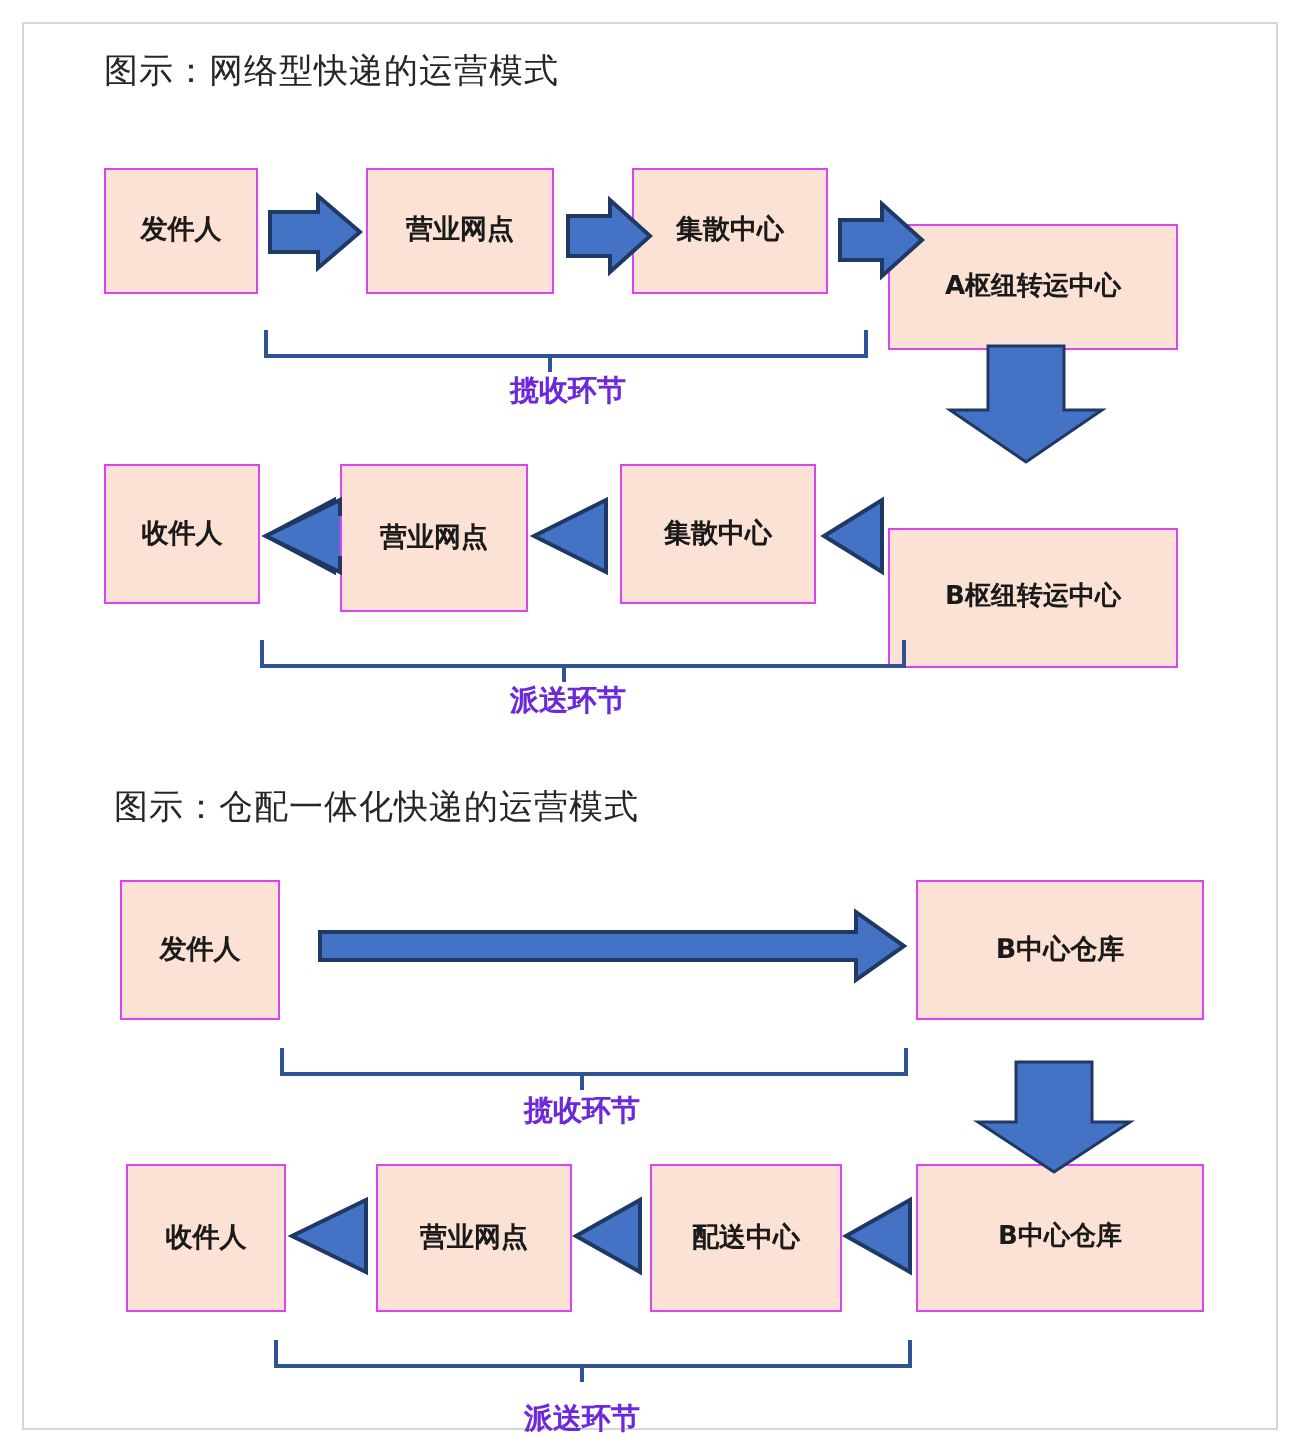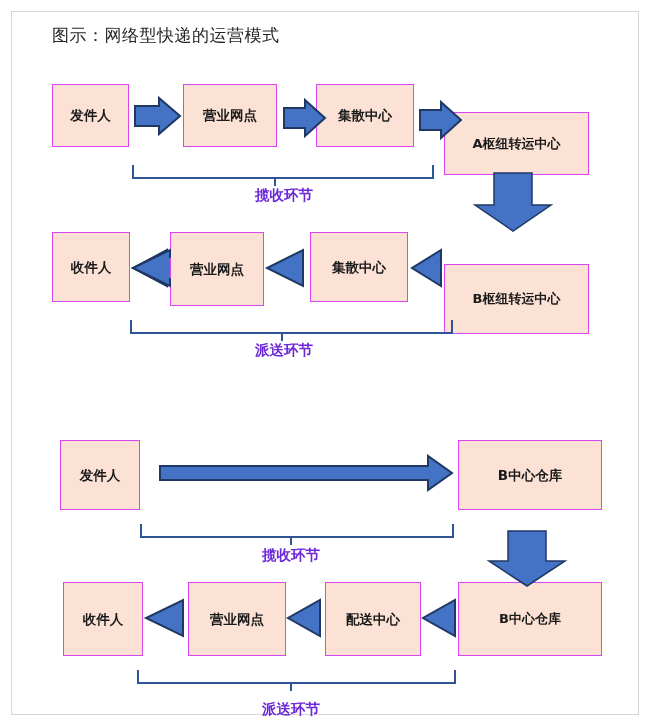--- a/index.html
+++ b/index.html
@@ -99,20 +99,21 @@
   <div class="node" style="left:170px; top:232px; width:94px; height:74px;">营业网点</div>
 
   <div class="node" style="left:310px; top:232px; width:98px; height:70px;">集散中心</div>
 
   <div class="node wide" style="left:444px; top:232px; width:145px; height:70px;margin-top:32px;">B枢纽转运中心</div>
 
   <div class="bracket-label" style="left:189px; top:186px; width:190px;">揽收环节</div>
 
   <div class="bracket-label" style="left:189px; top:341px; width:190px;">派送环节</div>
 
+  <div class="section-title" style="left:57px; top:392px;">图示：仓配一体化快递的运营模式</div>
 
   <div class="node" style="left:60px; top:440px; width:80px; height:70px;">发件人</div>
 
   <div class="node" style="left:458px; top:440px; width:144px; height:70px;">B中心仓库</div>
 
   <div class="node" style="left:63px; top:582px; width:80px; height:74px;">收件人</div>
 
   <div class="node" style="left:188px; top:582px; width:98px; height:74px;">营业网点</div>
 
   <div class="node wide" style="left:458px; top:582px; width:144px; height:74px;">B中心仓库</div>

